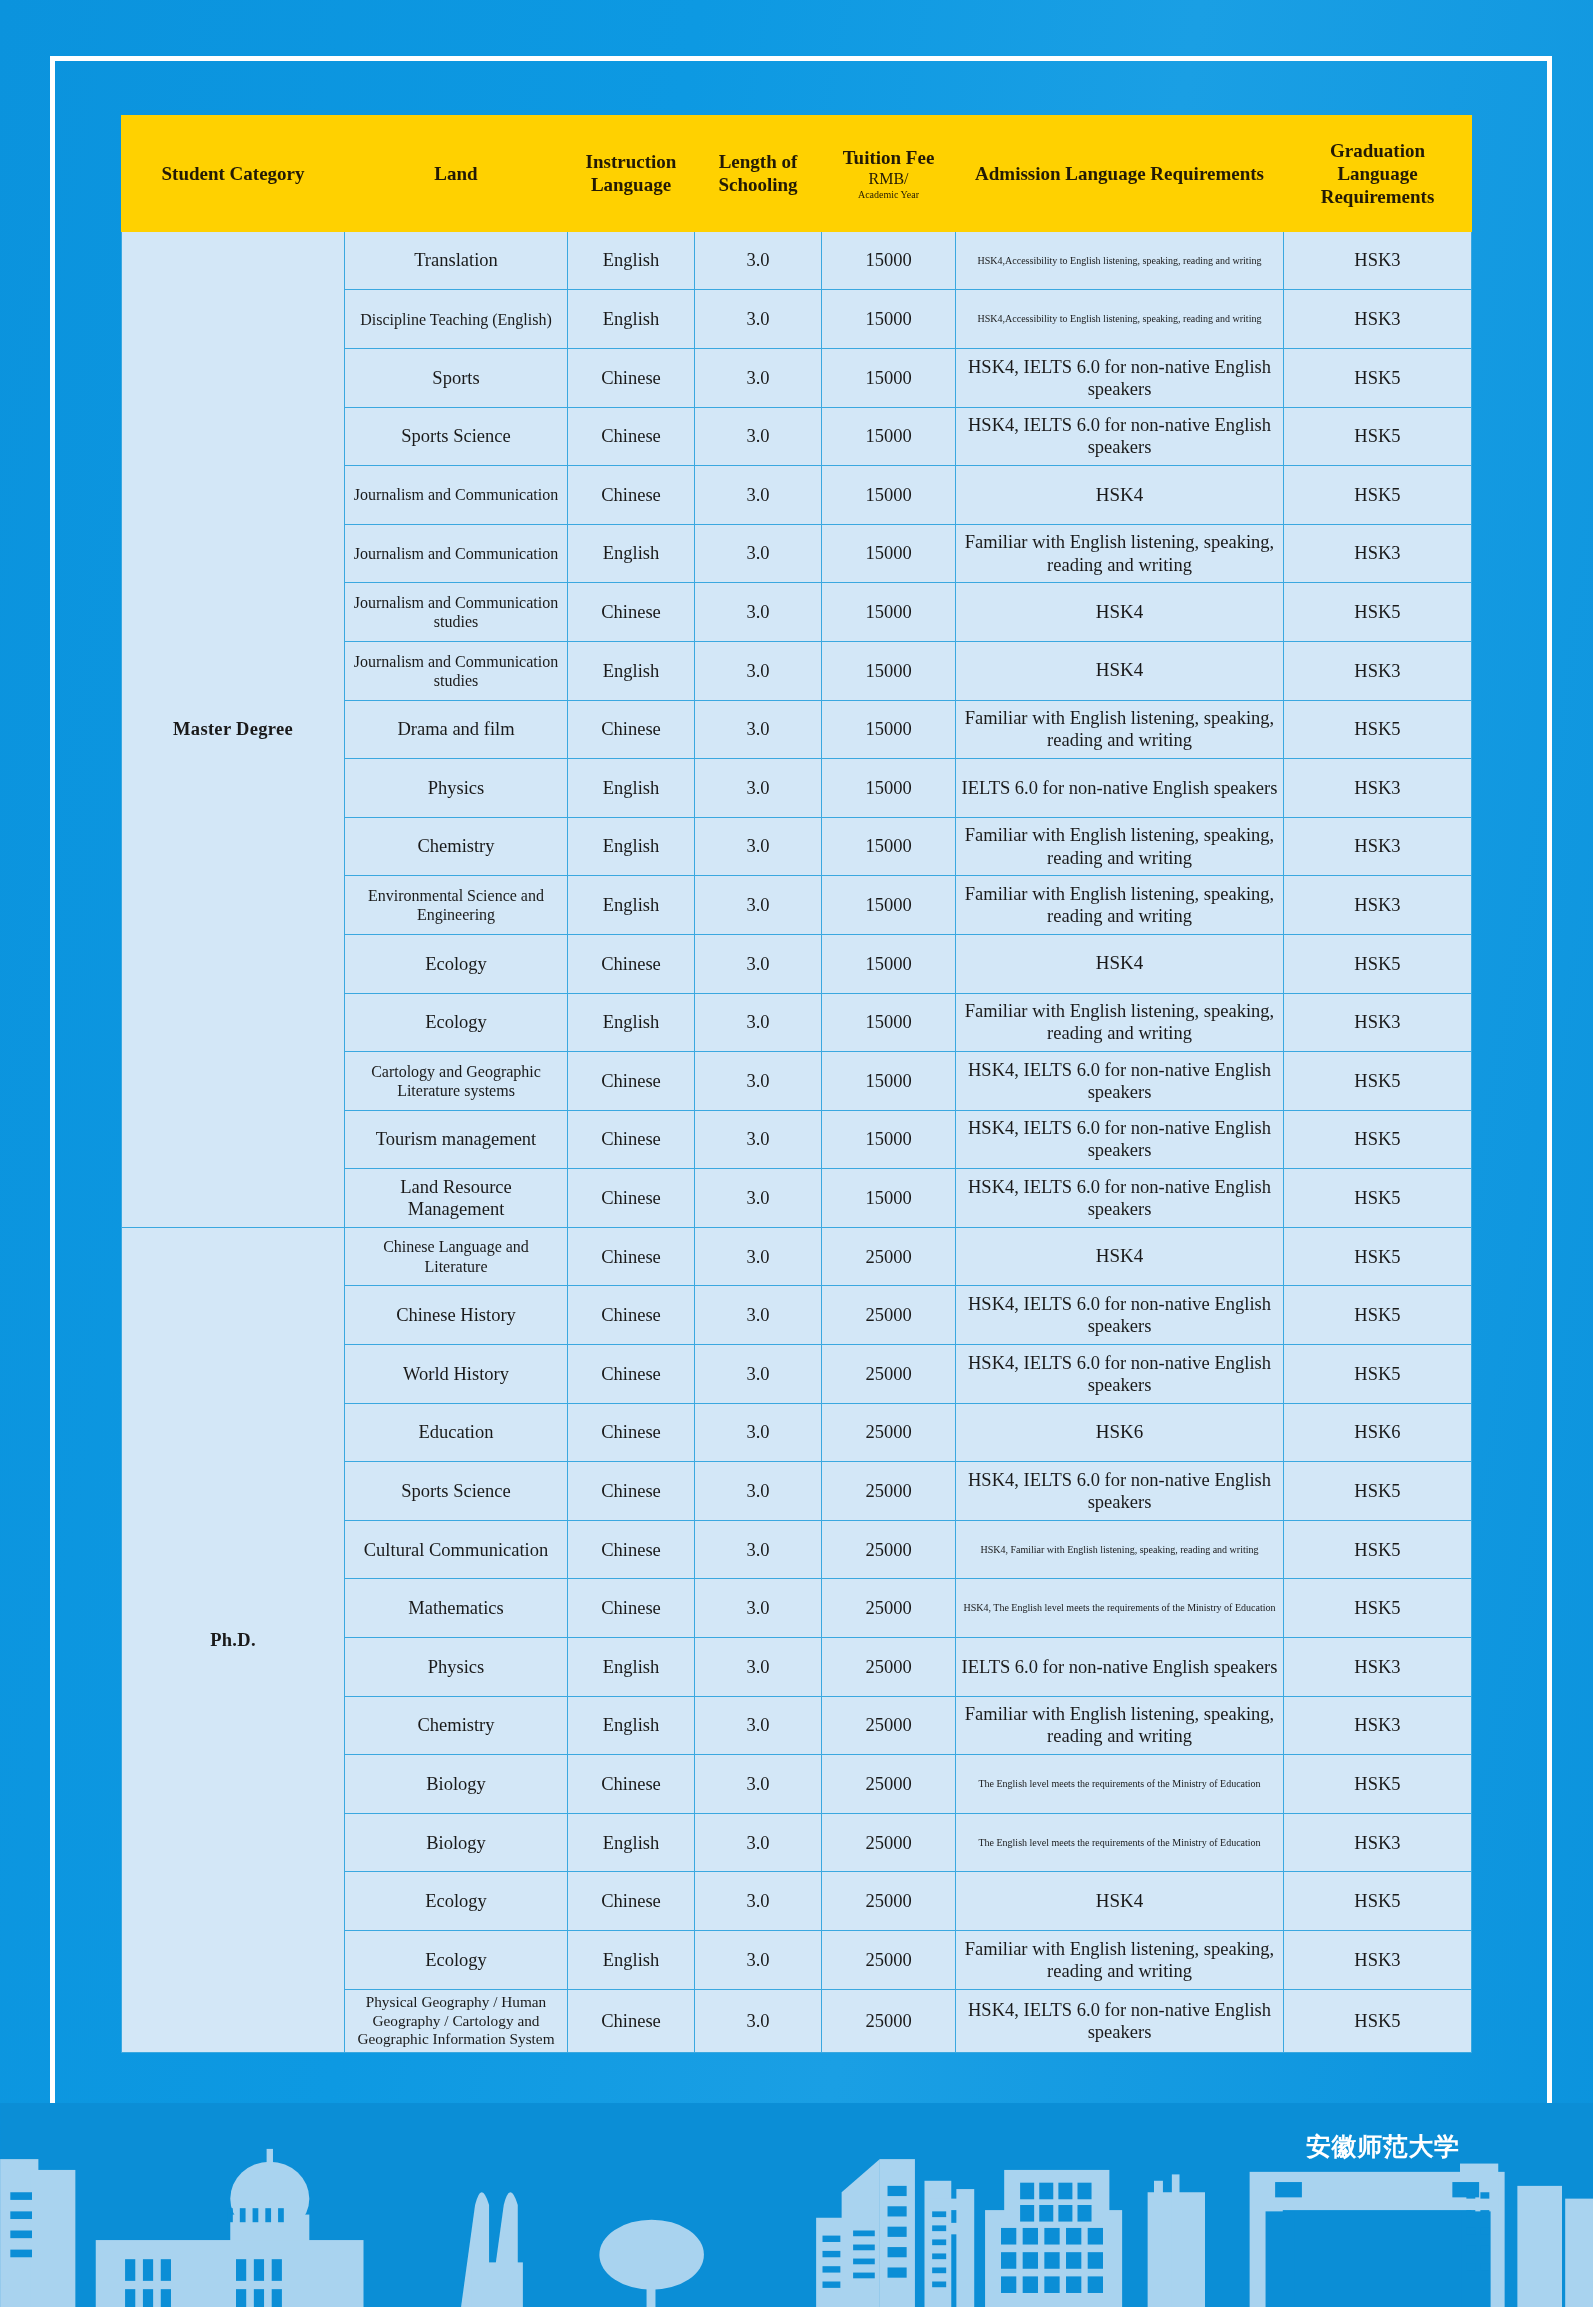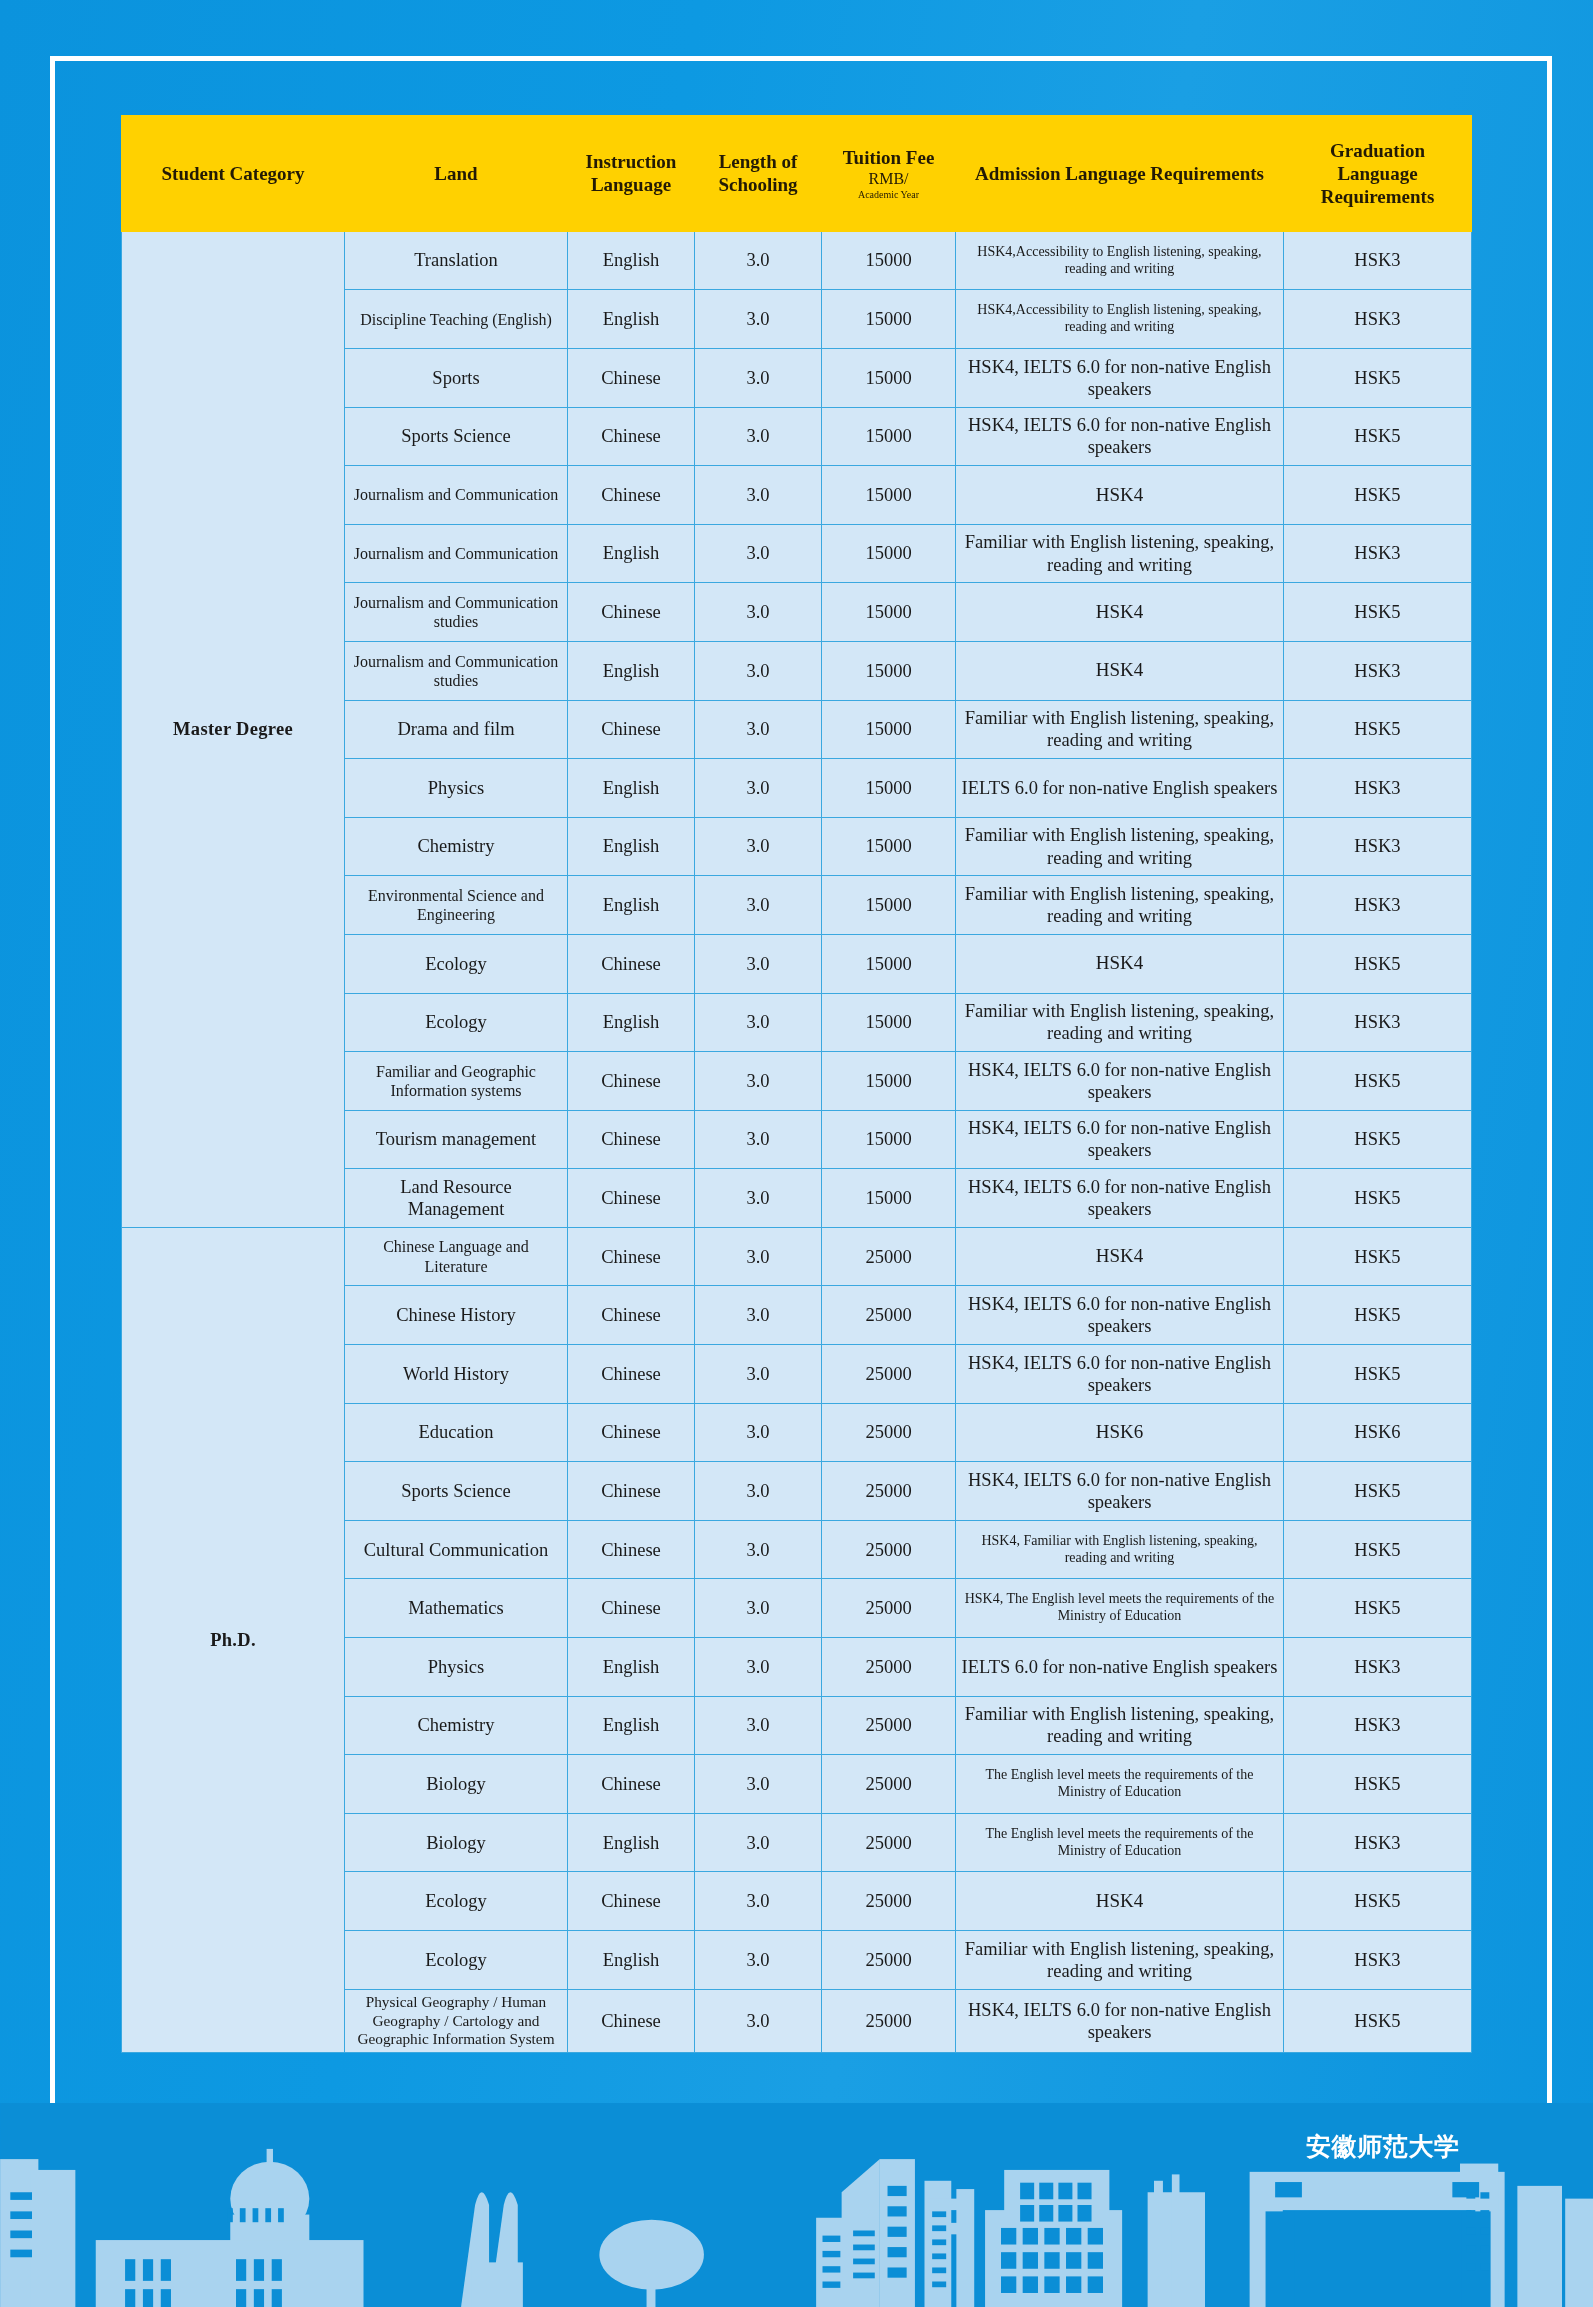--- a/index.html
+++ b/index.html
@@ -86,21 +86,21 @@
   td.cat-cell {
     font-weight: bold;
     font-size: 20px;
     letter-spacing: 0.3px;
   }
 
   td.major { font-size: 18px; }
   td.major.tight { font-size: 15.3px; margin-top: 40px; }
   td.major.tighter { font-size: 16px; }
   td.adm  { font-size: 15.3px; line-height: 1.3; }
-  td.adm.small { font-size: 14px; }
+  td.adm.small { font-size: 10px; }
   td.adm.big { font-size: 19px; }
   td.grad { font-size: 19px; }
   td.num  { font-size: 18.5px; }
 
   
   #skyline {
     position: absolute;
     left: 0;
     bottom: 0;
     width: 1594px;
@@ -266,21 +266,21 @@
         </tr>
         <tr>
           <td class="major">Ecology</td>
           <td>English</td>
           <td class="num">3.0</td>
           <td class="num">15000</td>
           <td class="adm">Familiar with English listening, speaking, reading and writing</td>
           <td class="grad">HSK3</td>
         </tr>
         <tr>
-          <td class="major tighter">Familiar and Geographic Information systems</td>
+          <td class="major tighter">Cartology and Geographic Literature systems</td>
           <td>Chinese</td>
           <td class="num">3.0</td>
           <td class="num">15000</td>
           <td class="adm">HSK4, IELTS 6.0 for non-native English speakers</td>
           <td class="grad">HSK5</td>
         </tr>
         <tr>
           <td class="major">Tourism management</td>
           <td>Chinese</td>
           <td class="num">3.0</td>

